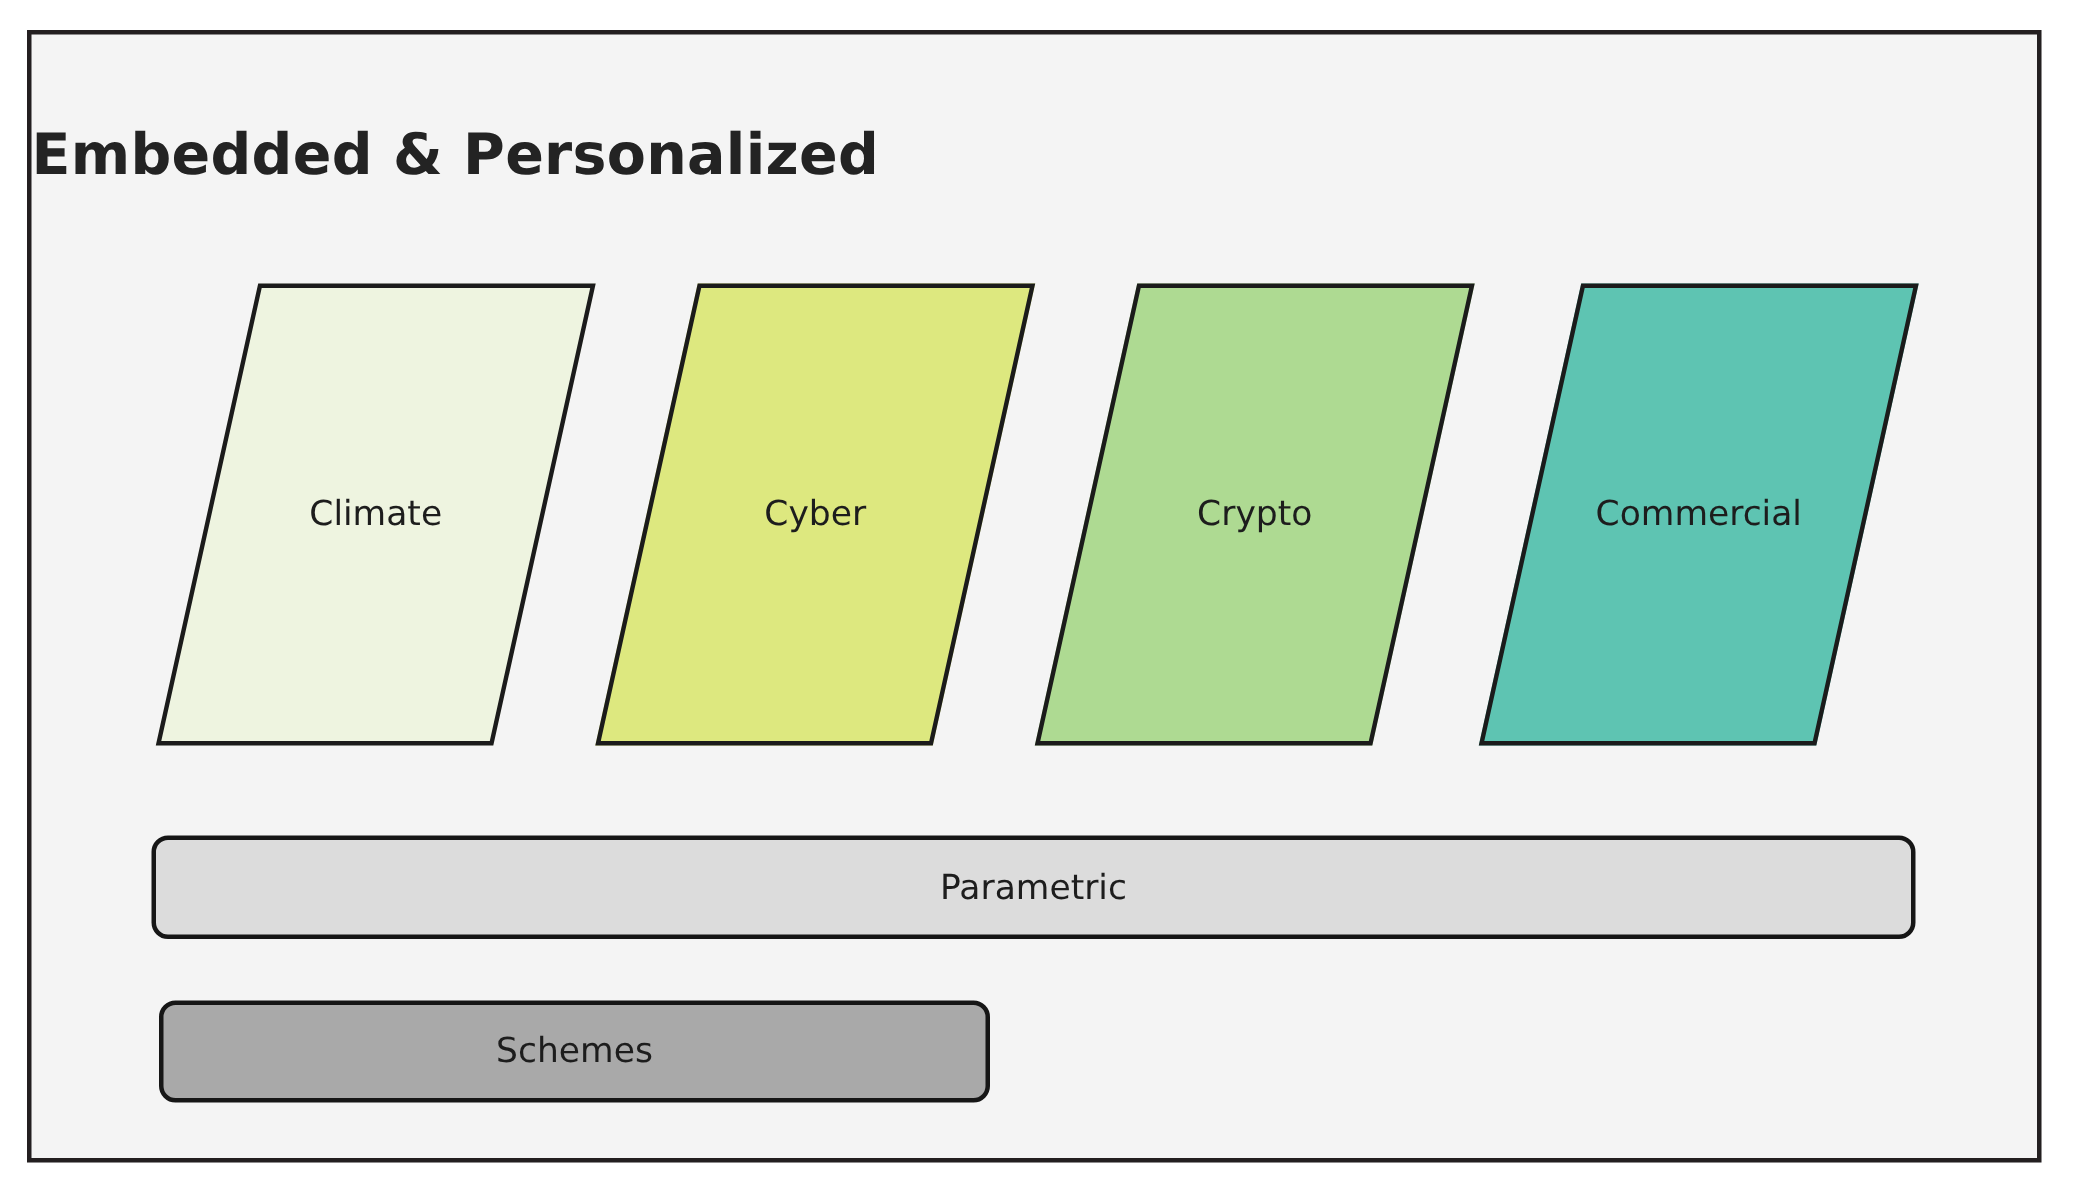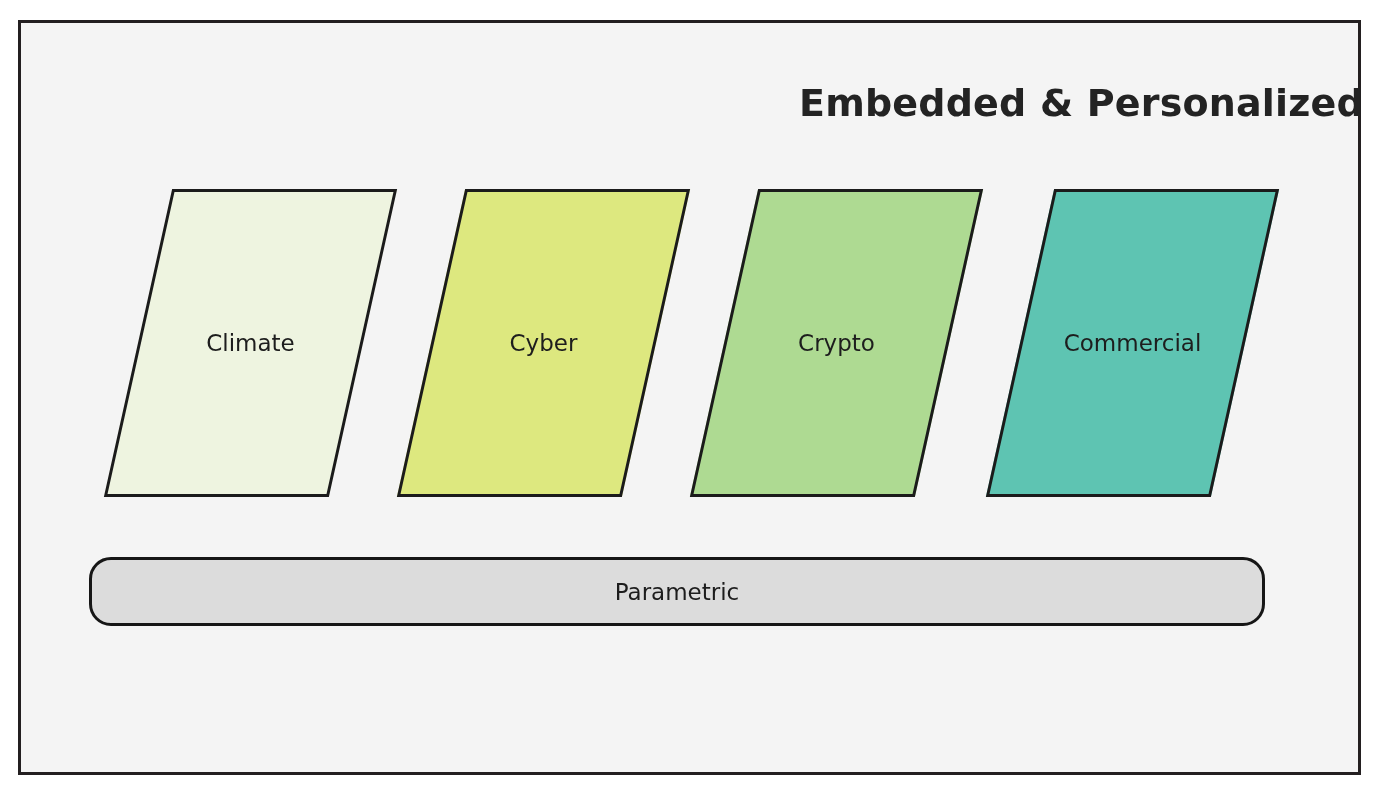--- a/index.html
+++ b/index.html
@@ -32,21 +32,21 @@
     background: #f4f4f4;
     border: 3px solid #231f20;
   }
 
   
   .title {
     position: absolute;
     left: 0;
     top: 58px;
     width: 1343px;
-    text-align: right;
+    text-align: left;
     font-family: "DejaVu Sans", "Liberation Sans", sans-serif;
     font-size: 38px;
     font-weight: bold;
     letter-spacing: 0.2px;
     color: #232323;
     white-space: nowrap;
   }
 
   
   .para-row {
@@ -95,25 +95,24 @@
     border-radius: 11px;
     display: flex;
     align-items: center;
     justify-content: center;
     font-size: 23px;
     color: #1d1d1d;
     white-space: nowrap;
   }
 
   .bar-parametric {
-    left: 68px;             
+    left: 80px;             
     top: 534px;             
     width: 1176px;
     height: 69px;
-    border-radius: 22px;
   }
   .bar-schemes {
     left: 85px;
     top: 644px;             
     width: 554px;
     height: 68px;
   }
   .bar-prevention {
     left: 707px;            
     top: 644px;
@@ -145,16 +144,17 @@
       </div>
 
       <div class="para para-3" style="background-color: rgb(94, 196, 178);">
         <span class="para-label">Commercial</span>
       </div>
 
     </div>
 
     <div class="bar bar-parametric" style="background-color: rgb(220, 220, 220);">Parametric</div>
 
+    <div class="bar bar-schemes" style="background-color: rgb(169, 169, 169);">Schemes</div>
 
 
   </div>
 </div>
 
 </body></html>

